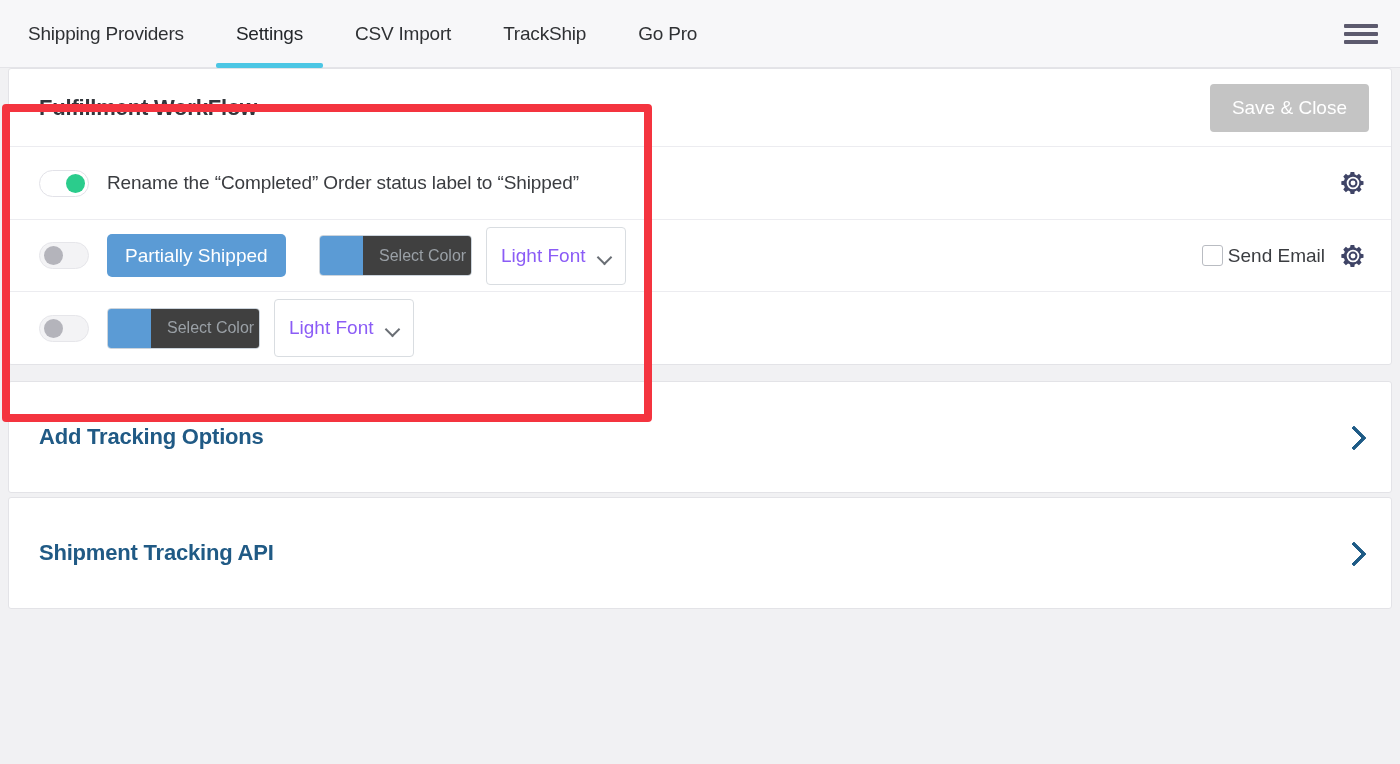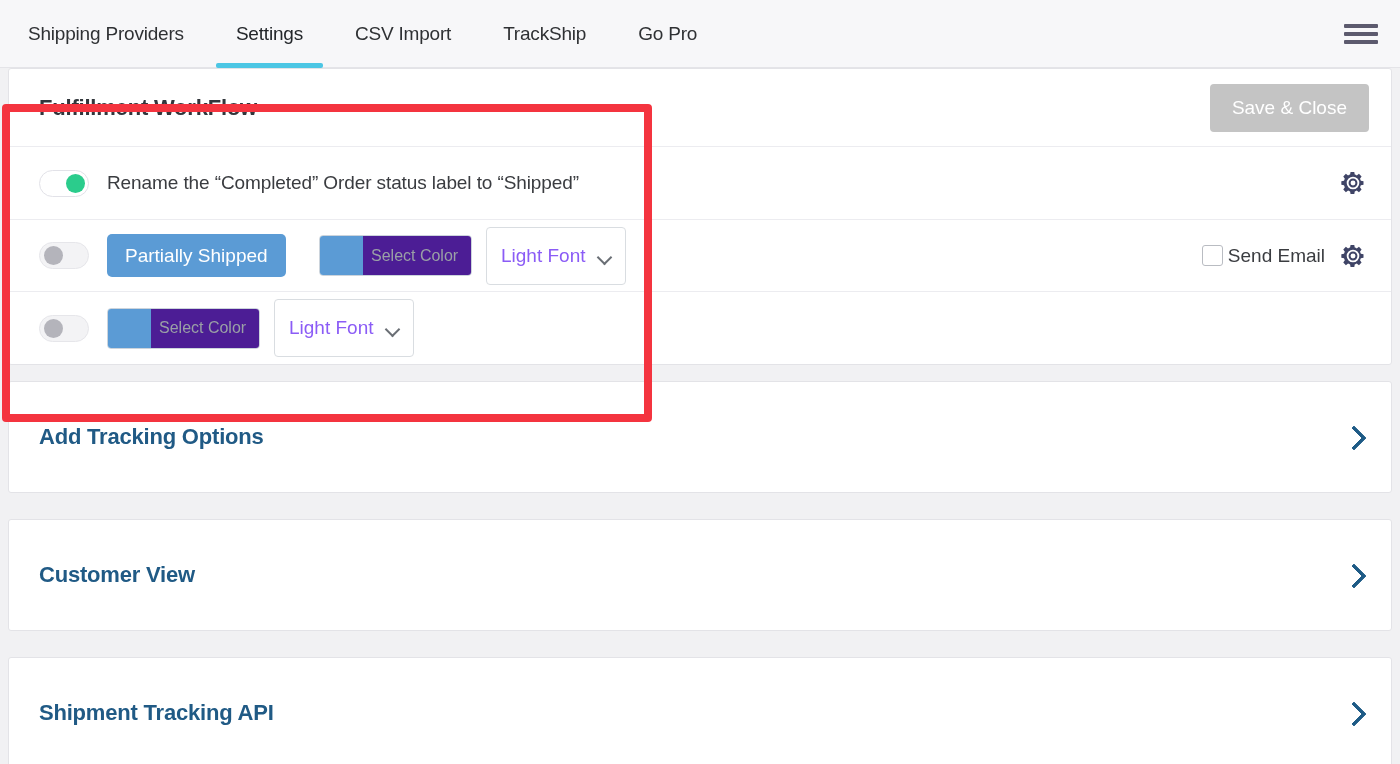--- a/index.html
+++ b/index.html
@@ -78,21 +78,21 @@
 
   
   .page {
     padding: 0 8px;
   }
 
   .card {
     background: #ffffff;
     border: 1px solid #e3e3e7;
     border-radius: 3px;
-    margin-bottom: 26px;
+    margin-bottom: 4px;
     position: relative;
   }
 
   
   .wf-card { margin-bottom: 16px; }
 
   .wf-head {
     display: flex;
     align-items: center;
     justify-content: space-between;
@@ -209,24 +209,24 @@
     width: 43px;
     height: 100%;
     background: #5b9bd5;
     flex: 0 0 auto;
   }
   .colorpick .cp-input {
     width: 108px;
     height: 100%;
     display: flex;
     align-items: center;
-    padding-left: 8px;
+    padding-left: 16px;
     font-size: 16px;
     color: #9aa0a6;
-    background: #4c1d95;
+    background: #404040;
     white-space: nowrap;
   }
 
   
   .fontsel {
     display: flex;
     align-items: center;
     justify-content: space-between;
     gap: 10px;
     height: 58px;
@@ -439,24 +439,20 @@
       <div class="row-right"></div>
     </div>
 
   </div>
 
   <div class="card sec-card">
     <div class="sec-title">Add Tracking Options</div>
     <div class="chev-rt"></div>
   </div>
 
-  <div class="card sec-card">
-    <div class="sec-title">Customer View</div>
-    <div class="chev-rt"></div>
-  </div>
 
   <div class="card sec-card">
     <div class="sec-title">Shipment Tracking API</div>
     <div class="chev-rt"></div>
   </div>
 
 </div>
 
 <div class="redbox"></div>
 

